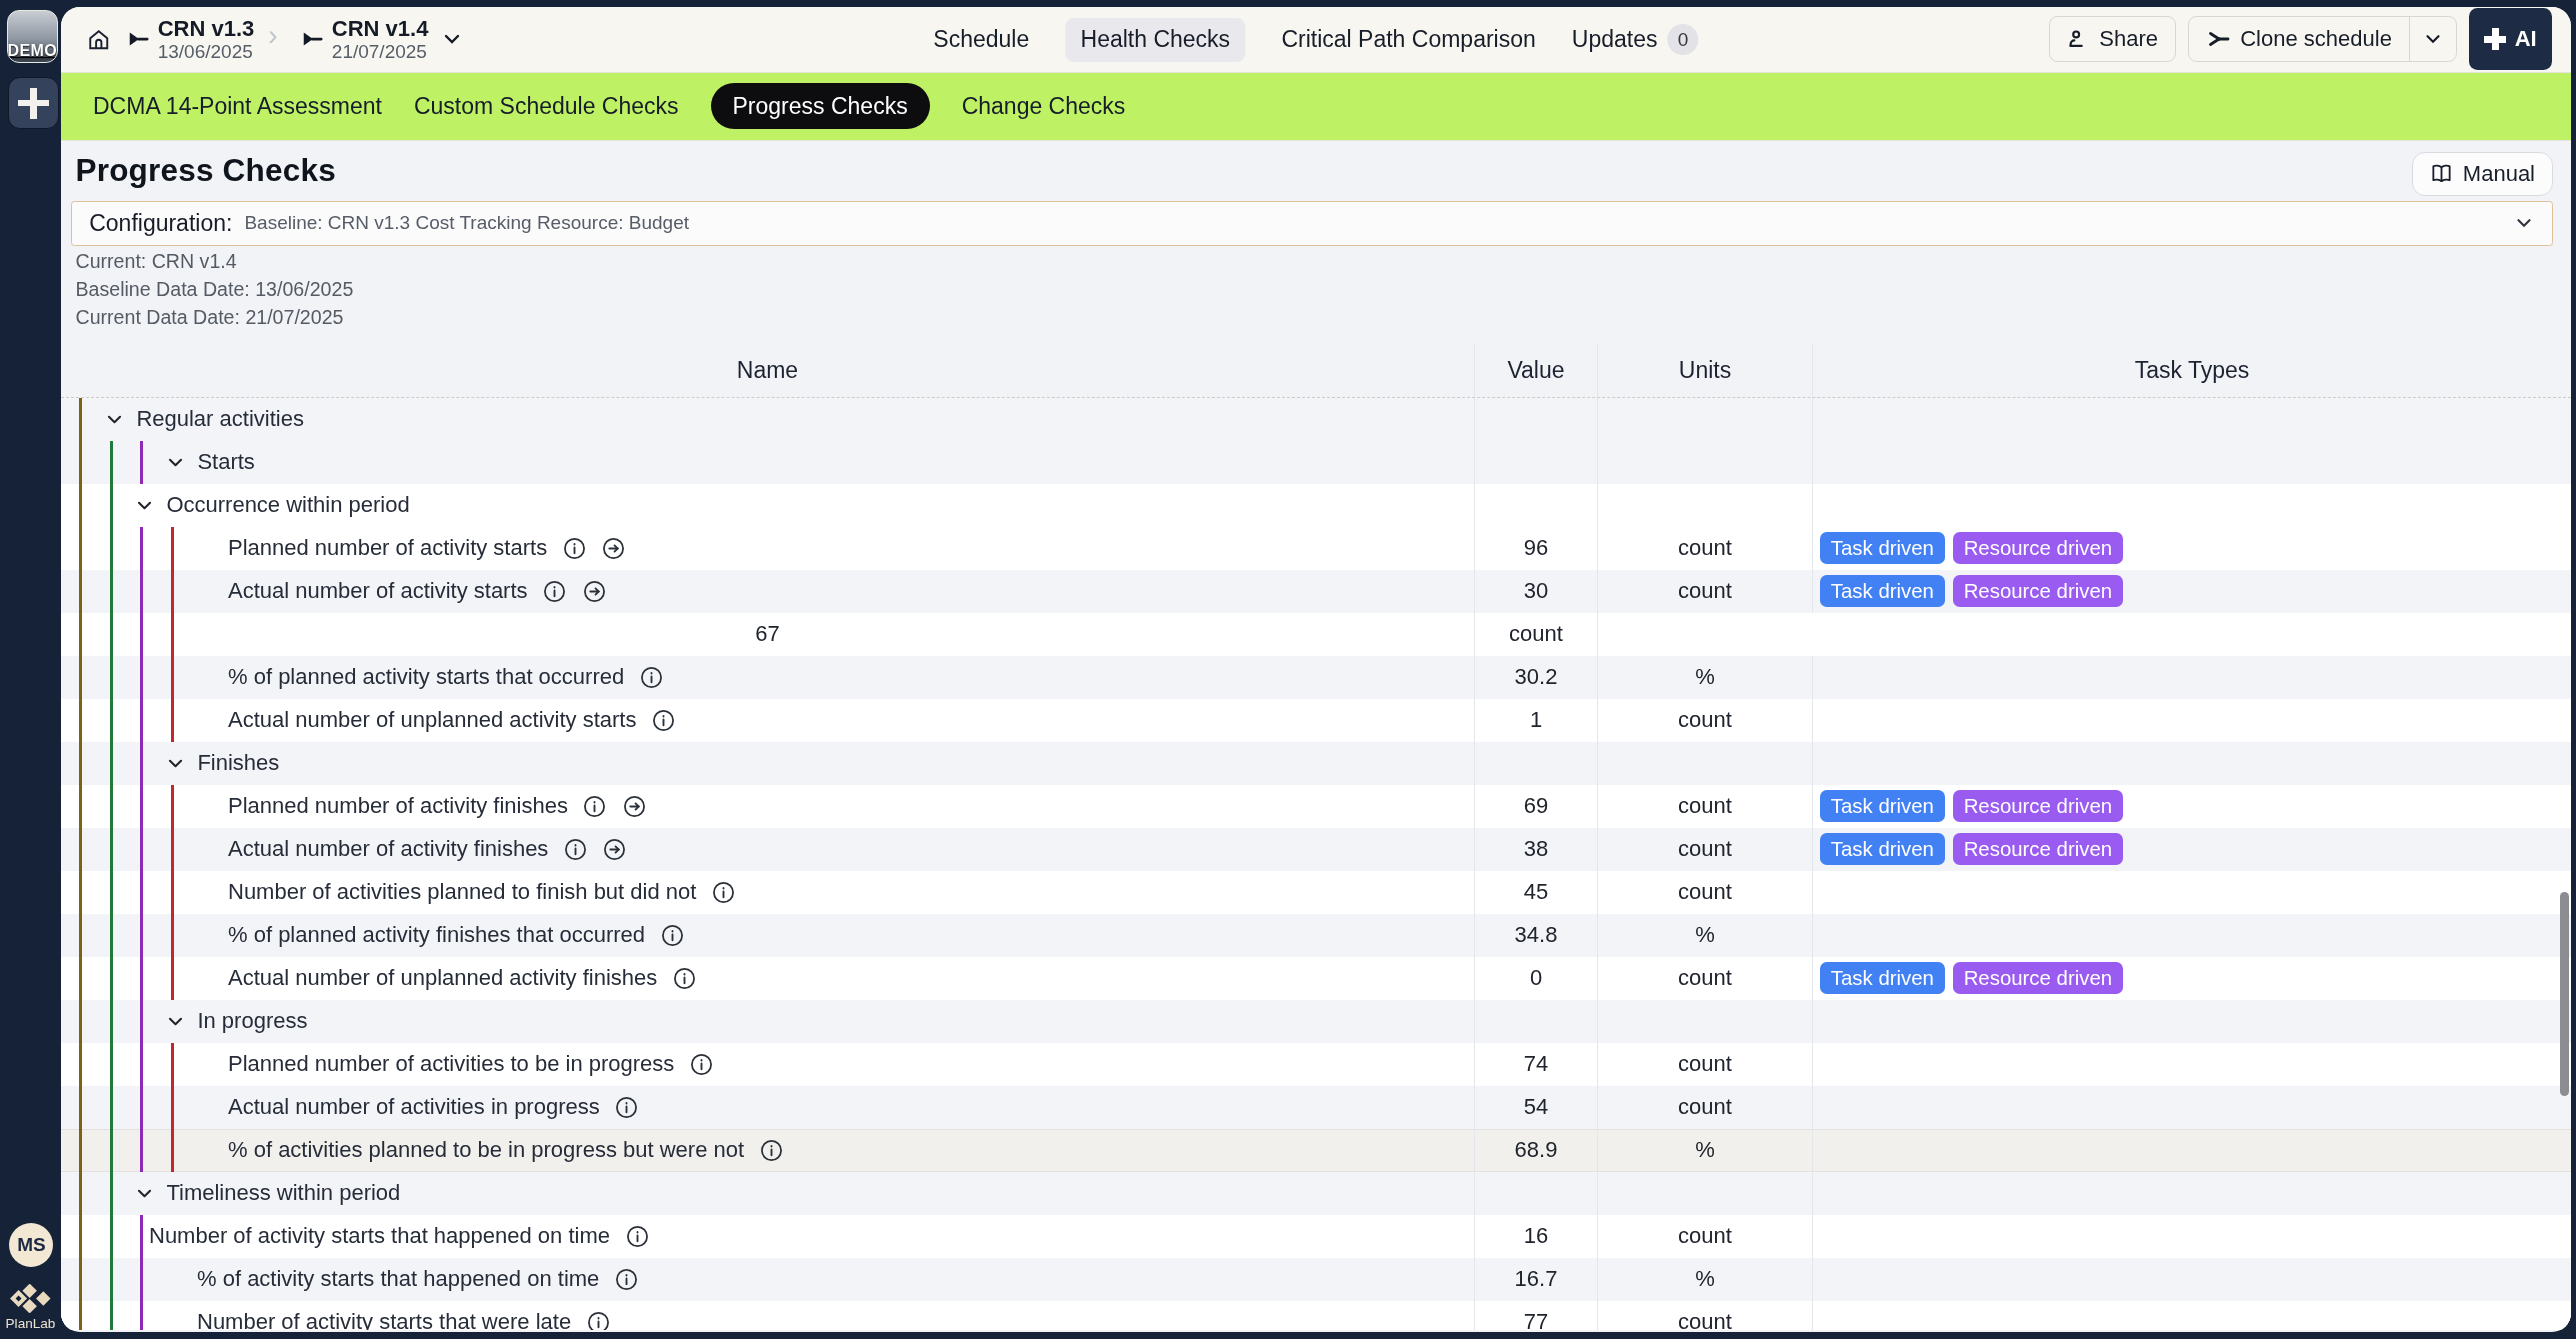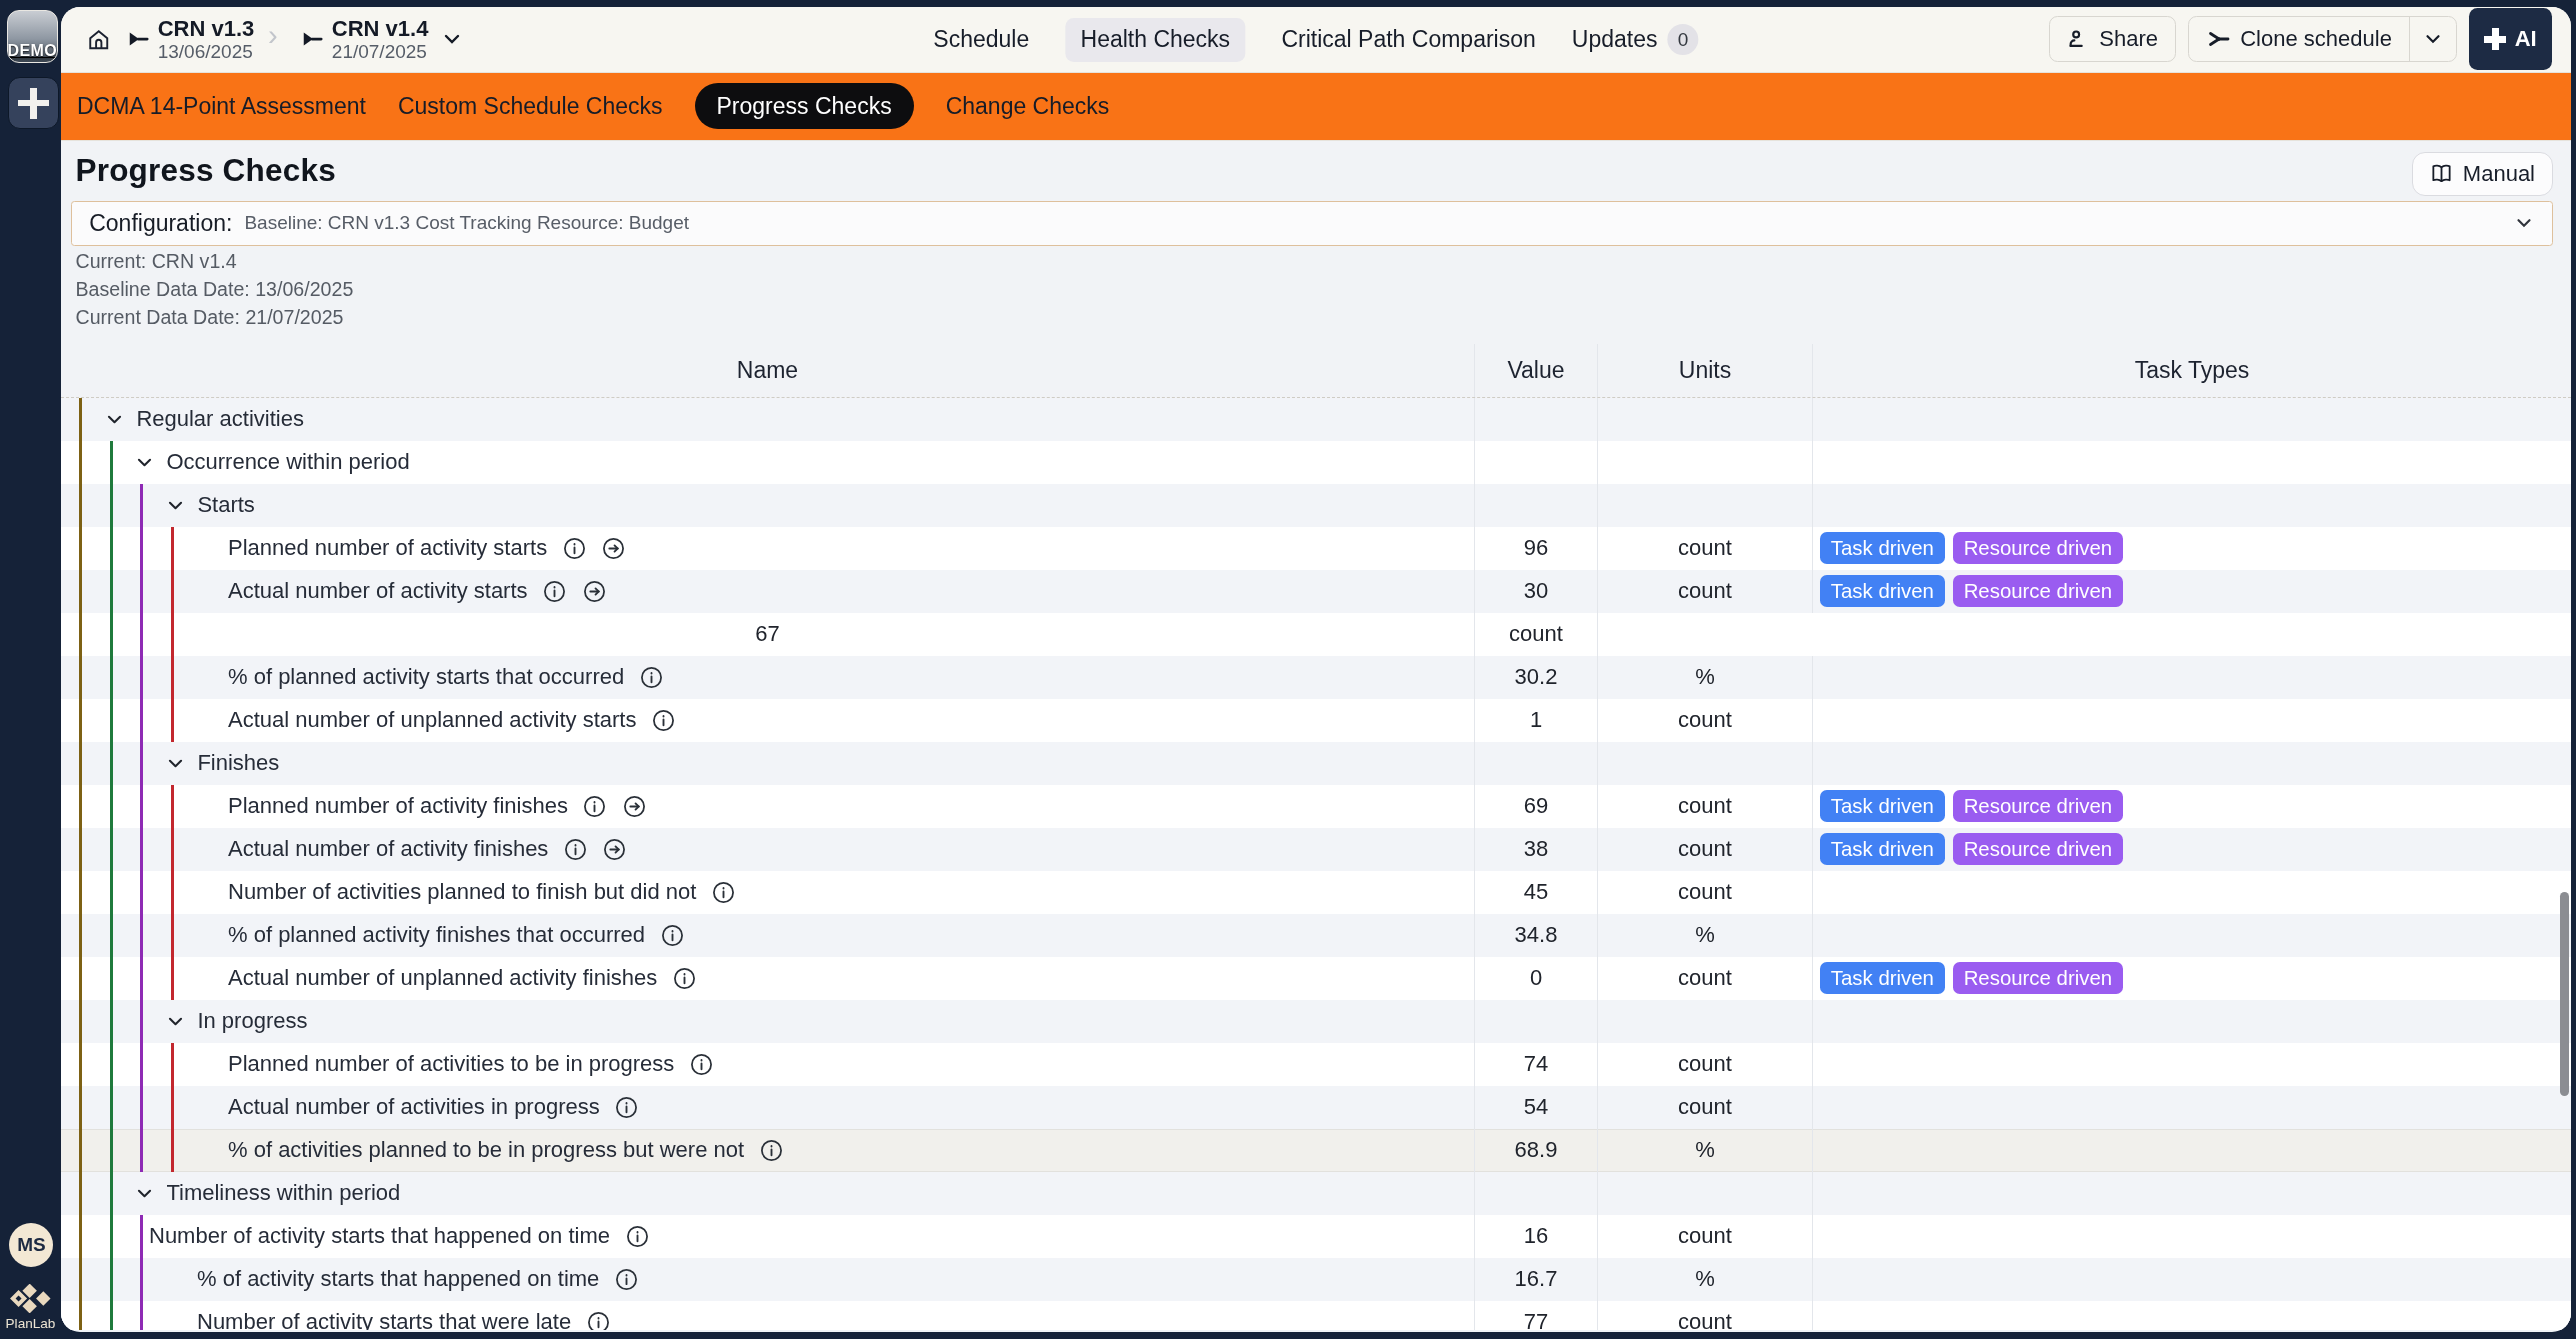--- a/index.html
+++ b/index.html
@@ -46,22 +46,22 @@
   .btn-split { display:flex; align-items:stretch; border:1.7px solid #d8d6d0; border-radius:8.5px; height:46px; cursor:pointer; }
   .btn-split .main { display:flex; align-items:center; gap:10.2px; padding:0 17px; font-size:22px; font-weight:500; color:#171d29; }
   .btn-split .chev { display:flex; align-items:center; padding:0 12px; border-left:1.7px solid #d8d6d0; }
   .btn-ai { display:flex; align-items:center; gap:8.5px; height:62px; padding:0 15.3px; border-radius:8.5px;
             background:#1d2b44; color:#fff; font-size:22px; font-weight:600; cursor:pointer; }
   .btn-ai .plus { position:relative; width:22px; height:22px; }
   .btn-ai .plus i { position:absolute; background:#fff; }
   .btn-ai .plus .h { left:0; top:7.7px; width:22px; height:6.8px; }
   .btn-ai .plus .v { left:7.7px; top:0; width:6.8px; height:22px; }
   
-  .nav2 { height:68px; background:#f97316; border-bottom:0.9px solid #e6e3dc; display:flex; align-items:center;
-          gap:32px; padding-left:16px; }
+  .nav2 { height:68px; background:#bef264; border-bottom:0.9px solid #e6e3dc; display:flex; align-items:center;
+          gap:32px; padding-left:32px; }
   .tab { font-size:23px; color:#161c28; font-weight:500; cursor:pointer; white-space:nowrap; }
   .tab.active { background:#0d0d0f; color:#fff; padding:9.4px 22px; border-radius:850px; }
   
   .content { position:relative; height:1189px; background:#f1f3f6; }
   .page-head { display:flex; justify-content:space-between; align-items:flex-start; padding:11px 18px 0 14.5px; }
   .page-title { font-size:31.5px; font-weight:600; color:#10151d; letter-spacing:0.2px; }
   .btn-manual { display:flex; align-items:center; gap:10.2px; height:44px; padding:0 17px; background:#fcfcfd;
                 border:1.7px solid #dadbe0; border-radius:13px; font-size:22px; color:#171d29; cursor:pointer; }
   .config { position:absolute; left:10.2px; right:18px; top:60px; height:45px; background:#fbfbfc;
             border:1.7px solid #dec09c; border-radius:3.4px; display:flex; align-items:center; padding:0 17px; cursor:pointer; }
@@ -266,351 +266,351 @@
                 </span>
                 <span class="lbl">Regular activities</span>
               </div>
             </div>
             <div class="cell center"></div>
             <div class="cell center"></div>
             <div class="cell">
               <div class="badges"></div>
             </div>
           </div>
+          <div class="trow gray">
+            <i class="rail" style="left: 18px; background: rgb(125, 97, 20);"></i>
+            <i class="rail" style="left: 49px; background: rgb(31, 122, 60);"></i>
+            <i class="rail" style="left: 79px; background: rgb(142, 42, 180);"></i>
+            <div class="cell">
+              <div class="nwrap" style="padding-left: 104px;">
+                <span class="chev-btn">
+                  <svg width="19" height="19" viewBox="0 0 24 24" fill="none">
+                    <path d="M5 8.5 L12 15.5 L19 8.5" stroke="#20242c" stroke-width="2.6" stroke-linecap="round" stroke-linejoin="round"></path>
+                  </svg>
+                </span>
+                <span class="lbl">Starts</span>
+              </div>
+            </div>
+            <div class="cell center"></div>
+            <div class="cell center"></div>
+            <div class="cell">
+              <div class="badges"></div>
+            </div>
+          </div>
           <div class="trow white">
             <i class="rail" style="left: 18px; background: rgb(125, 97, 20);"></i>
             <i class="rail" style="left: 49px; background: rgb(31, 122, 60);"></i>
             <div class="cell">
               <div class="nwrap" style="padding-left: 73px;">
                 <span class="chev-btn">
                   <svg width="19" height="19" viewBox="0 0 24 24" fill="none">
                     <path d="M5 8.5 L12 15.5 L19 8.5" stroke="#20242c" stroke-width="2.6" stroke-linecap="round" stroke-linejoin="round"></path>
                   </svg>
                 </span>
                 <span class="lbl">Occurrence within period</span>
               </div>
             </div>
             <div class="cell center"></div>
             <div class="cell center"></div>
             <div class="cell">
               <div class="badges"></div>
             </div>
           </div>
+          <div class="trow white">
+            <i class="rail" style="left: 18px; background: rgb(125, 97, 20);"></i>
+            <i class="rail" style="left: 49px; background: rgb(31, 122, 60);"></i>
+            <i class="rail" style="left: 79px; background: rgb(142, 42, 180);"></i>
+            <i class="rail" style="left: 110px; background: rgb(194, 39, 46);"></i>
+            <div class="cell">
+              <div class="nwrap" style="padding-left: 167px;">
+                <span class="lbl">Planned number of activity starts</span>
+                <span class="ico">
+                  <svg width="25" height="25" viewBox="0 0 24 24" fill="none">
+                    <circle cx="12" cy="12" r="9.2" stroke="#2a3038" stroke-width="1.7"></circle>
+                    <path d="M12 11 V16.5" stroke="#2a3038" stroke-width="1.8" stroke-linecap="round"></path>
+                    <path d="M12 7.6 V8.2" stroke="#2a3038" stroke-width="1.8" stroke-linecap="round"></path>
+                  </svg>
+                </span>
+                <span class="ico">
+                  <svg width="25" height="25" viewBox="0 0 24 24" fill="none">
+                    <circle cx="12" cy="12" r="9.2" stroke="#2a3038" stroke-width="1.7"></circle>
+                    <path d="M8 12 H16" stroke="#2a3038" stroke-width="1.8" stroke-linecap="round"></path>
+                    <path d="M13 9 L16 12 L13 15" stroke="#2a3038" stroke-width="1.8" stroke-linecap="round"></path>
+                  </svg>
+                </span>
+              </div>
+            </div>
+            <div class="cell center">96</div>
+            <div class="cell center">count</div>
+            <div class="cell">
+              <div class="badges">
+                <span class="badge" style="background: rgb(66, 129, 244);">Task driven</span>
+                <span class="badge" style="background: rgb(154, 92, 240);">Resource driven</span>
+              </div>
+            </div>
+          </div>
+          <div class="trow gray">
+            <i class="rail" style="left: 18px; background: rgb(125, 97, 20);"></i>
+            <i class="rail" style="left: 49px; background: rgb(31, 122, 60);"></i>
+            <i class="rail" style="left: 79px; background: rgb(142, 42, 180);"></i>
+            <i class="rail" style="left: 110px; background: rgb(194, 39, 46);"></i>
+            <div class="cell">
+              <div class="nwrap" style="padding-left: 167px;">
+                <span class="lbl">Actual number of activity starts</span>
+                <span class="ico">
+                  <svg width="25" height="25" viewBox="0 0 24 24" fill="none">
+                    <circle cx="12" cy="12" r="9.2" stroke="#2a3038" stroke-width="1.7"></circle>
+                    <path d="M12 11 V16.5" stroke="#2a3038" stroke-width="1.8" stroke-linecap="round"></path>
+                    <path d="M12 7.6 V8.2" stroke="#2a3038" stroke-width="1.8" stroke-linecap="round"></path>
+                  </svg>
+                </span>
+                <span class="ico">
+                  <svg width="25" height="25" viewBox="0 0 24 24" fill="none">
+                    <circle cx="12" cy="12" r="9.2" stroke="#2a3038" stroke-width="1.7"></circle>
+                    <path d="M8 12 H16" stroke="#2a3038" stroke-width="1.8" stroke-linecap="round"></path>
+                    <path d="M13 9 L16 12 L13 15" stroke="#2a3038" stroke-width="1.8" stroke-linecap="round"></path>
+                  </svg>
+                </span>
+              </div>
+            </div>
+            <div class="cell center">30</div>
+            <div class="cell center">count</div>
+            <div class="cell">
+              <div class="badges">
+                <span class="badge" style="background: rgb(66, 129, 244);">Task driven</span>
+                <span class="badge" style="background: rgb(154, 92, 240);">Resource driven</span>
+              </div>
+            </div>
+          </div>
+          <div class="trow white">
+            <i class="rail" style="left: 18px; background: rgb(125, 97, 20);"></i>
+            <i class="rail" style="left: 49px; background: rgb(31, 122, 60);"></i>
+            <i class="rail" style="left: 79px; background: rgb(142, 42, 180);"></i>
+            <i class="rail" style="left: 110px; background: rgb(194, 39, 46);"></i>
+            <div class="cell center">67</div>
+            <div class="cell center">count</div>
+            <div class="cell">
+              <div class="badges"></div>
+            </div>
+          </div>
+          <div class="trow gray">
+            <i class="rail" style="left: 18px; background: rgb(125, 97, 20);"></i>
+            <i class="rail" style="left: 49px; background: rgb(31, 122, 60);"></i>
+            <i class="rail" style="left: 79px; background: rgb(142, 42, 180);"></i>
+            <i class="rail" style="left: 110px; background: rgb(194, 39, 46);"></i>
+            <div class="cell">
+              <div class="nwrap" style="padding-left: 167px;">
+                <span class="lbl">% of planned activity starts that occurred</span>
+                <span class="ico">
+                  <svg width="25" height="25" viewBox="0 0 24 24" fill="none">
+                    <circle cx="12" cy="12" r="9.2" stroke="#2a3038" stroke-width="1.7"></circle>
+                    <path d="M12 11 V16.5" stroke="#2a3038" stroke-width="1.8" stroke-linecap="round"></path>
+                    <path d="M12 7.6 V8.2" stroke="#2a3038" stroke-width="1.8" stroke-linecap="round"></path>
+                  </svg>
+                </span>
+              </div>
+            </div>
+            <div class="cell center">30.2</div>
+            <div class="cell center">%</div>
+            <div class="cell">
+              <div class="badges"></div>
+            </div>
+          </div>
+          <div class="trow white">
+            <i class="rail" style="left: 18px; background: rgb(125, 97, 20);"></i>
+            <i class="rail" style="left: 49px; background: rgb(31, 122, 60);"></i>
+            <i class="rail" style="left: 79px; background: rgb(142, 42, 180);"></i>
+            <i class="rail" style="left: 110px; background: rgb(194, 39, 46);"></i>
+            <div class="cell">
+              <div class="nwrap" style="padding-left: 167px;">
+                <span class="lbl">Actual number of unplanned activity starts</span>
+                <span class="ico">
+                  <svg width="25" height="25" viewBox="0 0 24 24" fill="none">
+                    <circle cx="12" cy="12" r="9.2" stroke="#2a3038" stroke-width="1.7"></circle>
+                    <path d="M12 11 V16.5" stroke="#2a3038" stroke-width="1.8" stroke-linecap="round"></path>
+                    <path d="M12 7.6 V8.2" stroke="#2a3038" stroke-width="1.8" stroke-linecap="round"></path>
+                  </svg>
+                </span>
+              </div>
+            </div>
+            <div class="cell center">1</div>
+            <div class="cell center">count</div>
+            <div class="cell">
+              <div class="badges"></div>
+            </div>
+          </div>
           <div class="trow gray">
             <i class="rail" style="left: 18px; background: rgb(125, 97, 20);"></i>
             <i class="rail" style="left: 49px; background: rgb(31, 122, 60);"></i>
             <i class="rail" style="left: 79px; background: rgb(142, 42, 180);"></i>
             <div class="cell">
               <div class="nwrap" style="padding-left: 104px;">
                 <span class="chev-btn">
                   <svg width="19" height="19" viewBox="0 0 24 24" fill="none">
                     <path d="M5 8.5 L12 15.5 L19 8.5" stroke="#20242c" stroke-width="2.6" stroke-linecap="round" stroke-linejoin="round"></path>
                   </svg>
                 </span>
-                <span class="lbl">Starts</span>
-              </div>
-            </div>
-            <div class="cell center"></div>
-            <div class="cell center"></div>
-            <div class="cell">
-              <div class="badges"></div>
-            </div>
-          </div>
-          <div class="trow white">
-            <i class="rail" style="left: 18px; background: rgb(125, 97, 20);"></i>
-            <i class="rail" style="left: 49px; background: rgb(31, 122, 60);"></i>
-            <i class="rail" style="left: 79px; background: rgb(142, 42, 180);"></i>
-            <i class="rail" style="left: 110px; background: rgb(194, 39, 46);"></i>
-            <div class="cell">
-              <div class="nwrap" style="padding-left: 167px;">
-                <span class="lbl">Planned number of activity starts</span>
+                <span class="lbl">Finishes</span>
+              </div>
+            </div>
+            <div class="cell center"></div>
+            <div class="cell center"></div>
+            <div class="cell">
+              <div class="badges"></div>
+            </div>
+          </div>
+          <div class="trow white">
+            <i class="rail" style="left: 18px; background: rgb(125, 97, 20);"></i>
+            <i class="rail" style="left: 49px; background: rgb(31, 122, 60);"></i>
+            <i class="rail" style="left: 79px; background: rgb(142, 42, 180);"></i>
+            <i class="rail" style="left: 110px; background: rgb(194, 39, 46);"></i>
+            <div class="cell">
+              <div class="nwrap" style="padding-left: 167px;">
+                <span class="lbl">Planned number of activity finishes</span>
                 <span class="ico">
                   <svg width="25" height="25" viewBox="0 0 24 24" fill="none">
                     <circle cx="12" cy="12" r="9.2" stroke="#2a3038" stroke-width="1.7"></circle>
                     <path d="M12 11 V16.5" stroke="#2a3038" stroke-width="1.8" stroke-linecap="round"></path>
                     <path d="M12 7.6 V8.2" stroke="#2a3038" stroke-width="1.8" stroke-linecap="round"></path>
                   </svg>
                 </span>
                 <span class="ico">
                   <svg width="25" height="25" viewBox="0 0 24 24" fill="none">
                     <circle cx="12" cy="12" r="9.2" stroke="#2a3038" stroke-width="1.7"></circle>
                     <path d="M8 12 H16" stroke="#2a3038" stroke-width="1.8" stroke-linecap="round"></path>
                     <path d="M13 9 L16 12 L13 15" stroke="#2a3038" stroke-width="1.8" stroke-linecap="round"></path>
                   </svg>
                 </span>
               </div>
             </div>
-            <div class="cell center">96</div>
+            <div class="cell center">69</div>
             <div class="cell center">count</div>
             <div class="cell">
               <div class="badges">
                 <span class="badge" style="background: rgb(66, 129, 244);">Task driven</span>
                 <span class="badge" style="background: rgb(154, 92, 240);">Resource driven</span>
               </div>
             </div>
           </div>
           <div class="trow gray">
             <i class="rail" style="left: 18px; background: rgb(125, 97, 20);"></i>
             <i class="rail" style="left: 49px; background: rgb(31, 122, 60);"></i>
             <i class="rail" style="left: 79px; background: rgb(142, 42, 180);"></i>
             <i class="rail" style="left: 110px; background: rgb(194, 39, 46);"></i>
             <div class="cell">
               <div class="nwrap" style="padding-left: 167px;">
-                <span class="lbl">Actual number of activity starts</span>
+                <span class="lbl">Actual number of activity finishes</span>
                 <span class="ico">
                   <svg width="25" height="25" viewBox="0 0 24 24" fill="none">
                     <circle cx="12" cy="12" r="9.2" stroke="#2a3038" stroke-width="1.7"></circle>
                     <path d="M12 11 V16.5" stroke="#2a3038" stroke-width="1.8" stroke-linecap="round"></path>
                     <path d="M12 7.6 V8.2" stroke="#2a3038" stroke-width="1.8" stroke-linecap="round"></path>
                   </svg>
                 </span>
                 <span class="ico">
                   <svg width="25" height="25" viewBox="0 0 24 24" fill="none">
                     <circle cx="12" cy="12" r="9.2" stroke="#2a3038" stroke-width="1.7"></circle>
                     <path d="M8 12 H16" stroke="#2a3038" stroke-width="1.8" stroke-linecap="round"></path>
                     <path d="M13 9 L16 12 L13 15" stroke="#2a3038" stroke-width="1.8" stroke-linecap="round"></path>
                   </svg>
                 </span>
               </div>
             </div>
-            <div class="cell center">30</div>
+            <div class="cell center">38</div>
             <div class="cell center">count</div>
             <div class="cell">
               <div class="badges">
                 <span class="badge" style="background: rgb(66, 129, 244);">Task driven</span>
                 <span class="badge" style="background: rgb(154, 92, 240);">Resource driven</span>
               </div>
             </div>
           </div>
           <div class="trow white">
             <i class="rail" style="left: 18px; background: rgb(125, 97, 20);"></i>
             <i class="rail" style="left: 49px; background: rgb(31, 122, 60);"></i>
             <i class="rail" style="left: 79px; background: rgb(142, 42, 180);"></i>
             <i class="rail" style="left: 110px; background: rgb(194, 39, 46);"></i>
-            <div class="cell center">67</div>
-            <div class="cell center">count</div>
-            <div class="cell">
-              <div class="badges"></div>
-            </div>
-          </div>
-          <div class="trow gray">
-            <i class="rail" style="left: 18px; background: rgb(125, 97, 20);"></i>
-            <i class="rail" style="left: 49px; background: rgb(31, 122, 60);"></i>
-            <i class="rail" style="left: 79px; background: rgb(142, 42, 180);"></i>
-            <i class="rail" style="left: 110px; background: rgb(194, 39, 46);"></i>
-            <div class="cell">
-              <div class="nwrap" style="padding-left: 167px;">
-                <span class="lbl">% of planned activity starts that occurred</span>
-                <span class="ico">
-                  <svg width="25" height="25" viewBox="0 0 24 24" fill="none">
-                    <circle cx="12" cy="12" r="9.2" stroke="#2a3038" stroke-width="1.7"></circle>
-                    <path d="M12 11 V16.5" stroke="#2a3038" stroke-width="1.8" stroke-linecap="round"></path>
-                    <path d="M12 7.6 V8.2" stroke="#2a3038" stroke-width="1.8" stroke-linecap="round"></path>
-                  </svg>
-                </span>
-              </div>
-            </div>
-            <div class="cell center">30.2</div>
+            <div class="cell">
+              <div class="nwrap" style="padding-left: 167px;">
+                <span class="lbl">Number of activities planned to finish but did not</span>
+                <span class="ico">
+                  <svg width="25" height="25" viewBox="0 0 24 24" fill="none">
+                    <circle cx="12" cy="12" r="9.2" stroke="#2a3038" stroke-width="1.7"></circle>
+                    <path d="M12 11 V16.5" stroke="#2a3038" stroke-width="1.8" stroke-linecap="round"></path>
+                    <path d="M12 7.6 V8.2" stroke="#2a3038" stroke-width="1.8" stroke-linecap="round"></path>
+                  </svg>
+                </span>
+              </div>
+            </div>
+            <div class="cell center">45</div>
+            <div class="cell center">count</div>
+            <div class="cell">
+              <div class="badges"></div>
+            </div>
+          </div>
+          <div class="trow gray">
+            <i class="rail" style="left: 18px; background: rgb(125, 97, 20);"></i>
+            <i class="rail" style="left: 49px; background: rgb(31, 122, 60);"></i>
+            <i class="rail" style="left: 79px; background: rgb(142, 42, 180);"></i>
+            <i class="rail" style="left: 110px; background: rgb(194, 39, 46);"></i>
+            <div class="cell">
+              <div class="nwrap" style="padding-left: 167px;">
+                <span class="lbl">% of planned activity finishes that occurred</span>
+                <span class="ico">
+                  <svg width="25" height="25" viewBox="0 0 24 24" fill="none">
+                    <circle cx="12" cy="12" r="9.2" stroke="#2a3038" stroke-width="1.7"></circle>
+                    <path d="M12 11 V16.5" stroke="#2a3038" stroke-width="1.8" stroke-linecap="round"></path>
+                    <path d="M12 7.6 V8.2" stroke="#2a3038" stroke-width="1.8" stroke-linecap="round"></path>
+                  </svg>
+                </span>
+              </div>
+            </div>
+            <div class="cell center">34.8</div>
             <div class="cell center">%</div>
             <div class="cell">
               <div class="badges"></div>
             </div>
           </div>
           <div class="trow white">
             <i class="rail" style="left: 18px; background: rgb(125, 97, 20);"></i>
             <i class="rail" style="left: 49px; background: rgb(31, 122, 60);"></i>
             <i class="rail" style="left: 79px; background: rgb(142, 42, 180);"></i>
             <i class="rail" style="left: 110px; background: rgb(194, 39, 46);"></i>
             <div class="cell">
               <div class="nwrap" style="padding-left: 167px;">
-                <span class="lbl">Actual number of unplanned activity starts</span>
-                <span class="ico">
-                  <svg width="25" height="25" viewBox="0 0 24 24" fill="none">
-                    <circle cx="12" cy="12" r="9.2" stroke="#2a3038" stroke-width="1.7"></circle>
-                    <path d="M12 11 V16.5" stroke="#2a3038" stroke-width="1.8" stroke-linecap="round"></path>
-                    <path d="M12 7.6 V8.2" stroke="#2a3038" stroke-width="1.8" stroke-linecap="round"></path>
-                  </svg>
-                </span>
-              </div>
-            </div>
-            <div class="cell center">1</div>
-            <div class="cell center">count</div>
-            <div class="cell">
-              <div class="badges"></div>
+                <span class="lbl">Actual number of unplanned activity finishes</span>
+                <span class="ico">
+                  <svg width="25" height="25" viewBox="0 0 24 24" fill="none">
+                    <circle cx="12" cy="12" r="9.2" stroke="#2a3038" stroke-width="1.7"></circle>
+                    <path d="M12 11 V16.5" stroke="#2a3038" stroke-width="1.8" stroke-linecap="round"></path>
+                    <path d="M12 7.6 V8.2" stroke="#2a3038" stroke-width="1.8" stroke-linecap="round"></path>
+                  </svg>
+                </span>
+              </div>
+            </div>
+            <div class="cell center">0</div>
+            <div class="cell center">count</div>
+            <div class="cell">
+              <div class="badges">
+                <span class="badge" style="background: rgb(66, 129, 244);">Task driven</span>
+                <span class="badge" style="background: rgb(154, 92, 240);">Resource driven</span>
+              </div>
             </div>
           </div>
           <div class="trow gray">
             <i class="rail" style="left: 18px; background: rgb(125, 97, 20);"></i>
             <i class="rail" style="left: 49px; background: rgb(31, 122, 60);"></i>
             <i class="rail" style="left: 79px; background: rgb(142, 42, 180);"></i>
             <div class="cell">
               <div class="nwrap" style="padding-left: 104px;">
                 <span class="chev-btn">
                   <svg width="19" height="19" viewBox="0 0 24 24" fill="none">
                     <path d="M5 8.5 L12 15.5 L19 8.5" stroke="#20242c" stroke-width="2.6" stroke-linecap="round" stroke-linejoin="round"></path>
                   </svg>
                 </span>
-                <span class="lbl">Finishes</span>
-              </div>
-            </div>
-            <div class="cell center"></div>
-            <div class="cell center"></div>
-            <div class="cell">
-              <div class="badges"></div>
-            </div>
-          </div>
-          <div class="trow white">
-            <i class="rail" style="left: 18px; background: rgb(125, 97, 20);"></i>
-            <i class="rail" style="left: 49px; background: rgb(31, 122, 60);"></i>
-            <i class="rail" style="left: 79px; background: rgb(142, 42, 180);"></i>
-            <i class="rail" style="left: 110px; background: rgb(194, 39, 46);"></i>
-            <div class="cell">
-              <div class="nwrap" style="padding-left: 167px;">
-                <span class="lbl">Planned number of activity finishes</span>
-                <span class="ico">
-                  <svg width="25" height="25" viewBox="0 0 24 24" fill="none">
-                    <circle cx="12" cy="12" r="9.2" stroke="#2a3038" stroke-width="1.7"></circle>
-                    <path d="M12 11 V16.5" stroke="#2a3038" stroke-width="1.8" stroke-linecap="round"></path>
-                    <path d="M12 7.6 V8.2" stroke="#2a3038" stroke-width="1.8" stroke-linecap="round"></path>
-                  </svg>
-                </span>
-                <span class="ico">
-                  <svg width="25" height="25" viewBox="0 0 24 24" fill="none">
-                    <circle cx="12" cy="12" r="9.2" stroke="#2a3038" stroke-width="1.7"></circle>
-                    <path d="M8 12 H16" stroke="#2a3038" stroke-width="1.8" stroke-linecap="round"></path>
-                    <path d="M13 9 L16 12 L13 15" stroke="#2a3038" stroke-width="1.8" stroke-linecap="round"></path>
-                  </svg>
-                </span>
-              </div>
-            </div>
-            <div class="cell center">69</div>
-            <div class="cell center">count</div>
-            <div class="cell">
-              <div class="badges">
-                <span class="badge" style="background: rgb(66, 129, 244);">Task driven</span>
-                <span class="badge" style="background: rgb(154, 92, 240);">Resource driven</span>
-              </div>
-            </div>
-          </div>
-          <div class="trow gray">
-            <i class="rail" style="left: 18px; background: rgb(125, 97, 20);"></i>
-            <i class="rail" style="left: 49px; background: rgb(31, 122, 60);"></i>
-            <i class="rail" style="left: 79px; background: rgb(142, 42, 180);"></i>
-            <i class="rail" style="left: 110px; background: rgb(194, 39, 46);"></i>
-            <div class="cell">
-              <div class="nwrap" style="padding-left: 167px;">
-                <span class="lbl">Actual number of activity finishes</span>
-                <span class="ico">
-                  <svg width="25" height="25" viewBox="0 0 24 24" fill="none">
-                    <circle cx="12" cy="12" r="9.2" stroke="#2a3038" stroke-width="1.7"></circle>
-                    <path d="M12 11 V16.5" stroke="#2a3038" stroke-width="1.8" stroke-linecap="round"></path>
-                    <path d="M12 7.6 V8.2" stroke="#2a3038" stroke-width="1.8" stroke-linecap="round"></path>
-                  </svg>
-                </span>
-                <span class="ico">
-                  <svg width="25" height="25" viewBox="0 0 24 24" fill="none">
-                    <circle cx="12" cy="12" r="9.2" stroke="#2a3038" stroke-width="1.7"></circle>
-                    <path d="M8 12 H16" stroke="#2a3038" stroke-width="1.8" stroke-linecap="round"></path>
-                    <path d="M13 9 L16 12 L13 15" stroke="#2a3038" stroke-width="1.8" stroke-linecap="round"></path>
-                  </svg>
-                </span>
-              </div>
-            </div>
-            <div class="cell center">38</div>
-            <div class="cell center">count</div>
-            <div class="cell">
-              <div class="badges">
-                <span class="badge" style="background: rgb(66, 129, 244);">Task driven</span>
-                <span class="badge" style="background: rgb(154, 92, 240);">Resource driven</span>
-              </div>
-            </div>
-          </div>
-          <div class="trow white">
-            <i class="rail" style="left: 18px; background: rgb(125, 97, 20);"></i>
-            <i class="rail" style="left: 49px; background: rgb(31, 122, 60);"></i>
-            <i class="rail" style="left: 79px; background: rgb(142, 42, 180);"></i>
-            <i class="rail" style="left: 110px; background: rgb(194, 39, 46);"></i>
-            <div class="cell">
-              <div class="nwrap" style="padding-left: 167px;">
-                <span class="lbl">Number of activities planned to finish but did not</span>
-                <span class="ico">
-                  <svg width="25" height="25" viewBox="0 0 24 24" fill="none">
-                    <circle cx="12" cy="12" r="9.2" stroke="#2a3038" stroke-width="1.7"></circle>
-                    <path d="M12 11 V16.5" stroke="#2a3038" stroke-width="1.8" stroke-linecap="round"></path>
-                    <path d="M12 7.6 V8.2" stroke="#2a3038" stroke-width="1.8" stroke-linecap="round"></path>
-                  </svg>
-                </span>
-              </div>
-            </div>
-            <div class="cell center">45</div>
-            <div class="cell center">count</div>
-            <div class="cell">
-              <div class="badges"></div>
-            </div>
-          </div>
-          <div class="trow gray">
-            <i class="rail" style="left: 18px; background: rgb(125, 97, 20);"></i>
-            <i class="rail" style="left: 49px; background: rgb(31, 122, 60);"></i>
-            <i class="rail" style="left: 79px; background: rgb(142, 42, 180);"></i>
-            <i class="rail" style="left: 110px; background: rgb(194, 39, 46);"></i>
-            <div class="cell">
-              <div class="nwrap" style="padding-left: 167px;">
-                <span class="lbl">% of planned activity finishes that occurred</span>
-                <span class="ico">
-                  <svg width="25" height="25" viewBox="0 0 24 24" fill="none">
-                    <circle cx="12" cy="12" r="9.2" stroke="#2a3038" stroke-width="1.7"></circle>
-                    <path d="M12 11 V16.5" stroke="#2a3038" stroke-width="1.8" stroke-linecap="round"></path>
-                    <path d="M12 7.6 V8.2" stroke="#2a3038" stroke-width="1.8" stroke-linecap="round"></path>
-                  </svg>
-                </span>
-              </div>
-            </div>
-            <div class="cell center">34.8</div>
-            <div class="cell center">%</div>
-            <div class="cell">
-              <div class="badges"></div>
-            </div>
-          </div>
-          <div class="trow white">
-            <i class="rail" style="left: 18px; background: rgb(125, 97, 20);"></i>
-            <i class="rail" style="left: 49px; background: rgb(31, 122, 60);"></i>
-            <i class="rail" style="left: 79px; background: rgb(142, 42, 180);"></i>
-            <i class="rail" style="left: 110px; background: rgb(194, 39, 46);"></i>
-            <div class="cell">
-              <div class="nwrap" style="padding-left: 167px;">
-                <span class="lbl">Actual number of unplanned activity finishes</span>
-                <span class="ico">
-                  <svg width="25" height="25" viewBox="0 0 24 24" fill="none">
-                    <circle cx="12" cy="12" r="9.2" stroke="#2a3038" stroke-width="1.7"></circle>
-                    <path d="M12 11 V16.5" stroke="#2a3038" stroke-width="1.8" stroke-linecap="round"></path>
-                    <path d="M12 7.6 V8.2" stroke="#2a3038" stroke-width="1.8" stroke-linecap="round"></path>
-                  </svg>
-                </span>
-              </div>
-            </div>
-            <div class="cell center">0</div>
-            <div class="cell center">count</div>
-            <div class="cell">
-              <div class="badges">
-                <span class="badge" style="background: rgb(66, 129, 244);">Task driven</span>
-                <span class="badge" style="background: rgb(154, 92, 240);">Resource driven</span>
-              </div>
-            </div>
-          </div>
-          <div class="trow gray">
-            <i class="rail" style="left: 18px; background: rgb(125, 97, 20);"></i>
-            <i class="rail" style="left: 49px; background: rgb(31, 122, 60);"></i>
-            <i class="rail" style="left: 79px; background: rgb(142, 42, 180);"></i>
-            <div class="cell">
-              <div class="nwrap" style="padding-left: 104px;">
-                <span class="chev-btn">
-                  <svg width="19" height="19" viewBox="0 0 24 24" fill="none">
-                    <path d="M5 8.5 L12 15.5 L19 8.5" stroke="#20242c" stroke-width="2.6" stroke-linecap="round" stroke-linejoin="round"></path>
-                  </svg>
-                </span>
                 <span class="lbl">In progress</span>
               </div>
             </div>
             <div class="cell center"></div>
             <div class="cell center"></div>
             <div class="cell">
               <div class="badges"></div>
             </div>
           </div>
           <div class="trow white">

